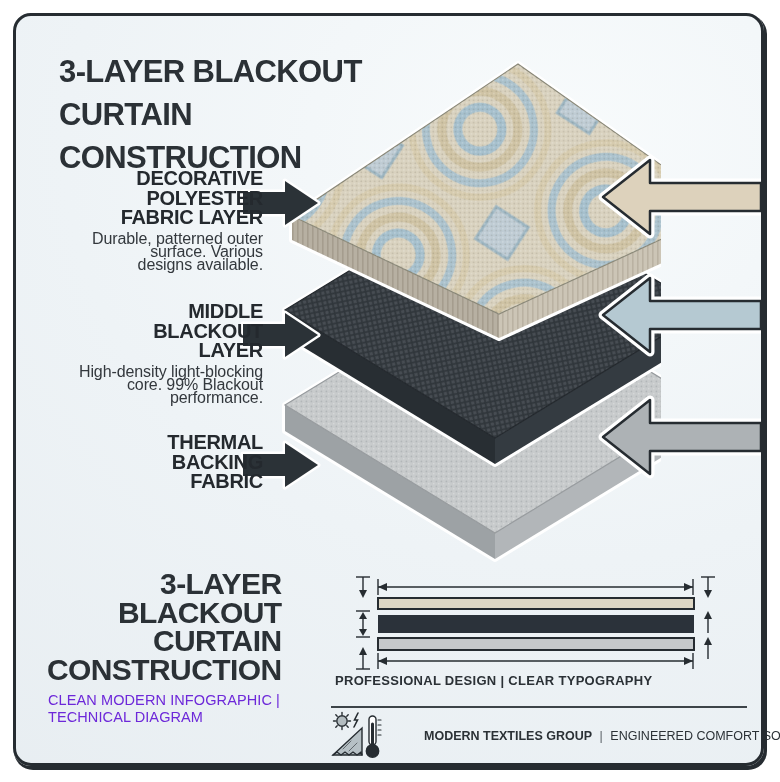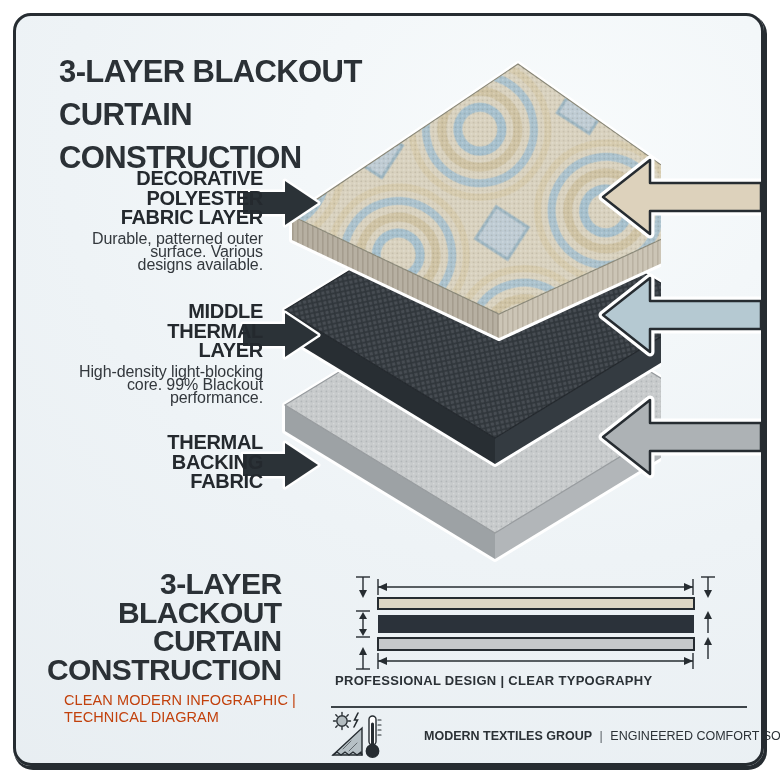--- a/index.html
+++ b/index.html
@@ -40,21 +40,21 @@
   .label-2{top:302px;}
   .label-3{top:433px;}
   .bottom-title{
     position:absolute;left:47px;top:570px;margin:0;
     font-size:30px;line-height:28.5px;font-weight:bold;letter-spacing:-0.6px;
     color:#2b3136;white-space:pre-line;z-index:3;text-align:right;
   }
   .bottom-caption{
     position:absolute;left:48px;top:692px;
     font-size:14.5px;line-height:16.5px;font-weight:500;letter-spacing:0.1px;
-    color:#c2410c;white-space:pre-line;z-index:3;margin-left:16px;
+    color:#6d28d9;white-space:pre-line;z-index:3;
   }
   .cs-caption{
     position:absolute;left:335px;top:673px;width:410px;text-align:left;
     font-size:13px;font-weight:600;letter-spacing:0.3px;color:#2b3136;z-index:3;
   }
   .brand-sep{
     position:absolute;left:331px;top:706px;width:416px;height:2px;
     background:#3d4449;z-index:3;
   }
   .brand-bar{
@@ -206,21 +206,21 @@
 <div class="layer-label label-1">
   <div class="heading">DECORATIVE
 POLYESTER
 FABRIC LAYER</div>
   <div class="desc">Durable, patterned outer
 surface. Various
 designs available.</div>
 </div>
 <div class="layer-label label-2">
   <div class="heading">MIDDLE
-THERMAL
+BLACKOUT
 LAYER</div>
   <div class="desc">High-density light-blocking
 core. 99% Blackout
 performance.</div>
 </div>
 <div class="layer-label label-3">
   <div class="heading">THERMAL
 BACKING
 FABRIC</div>
 </div>

